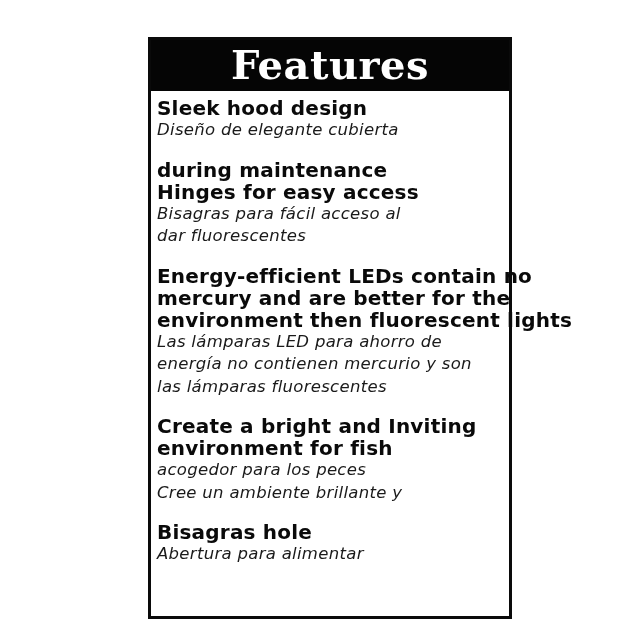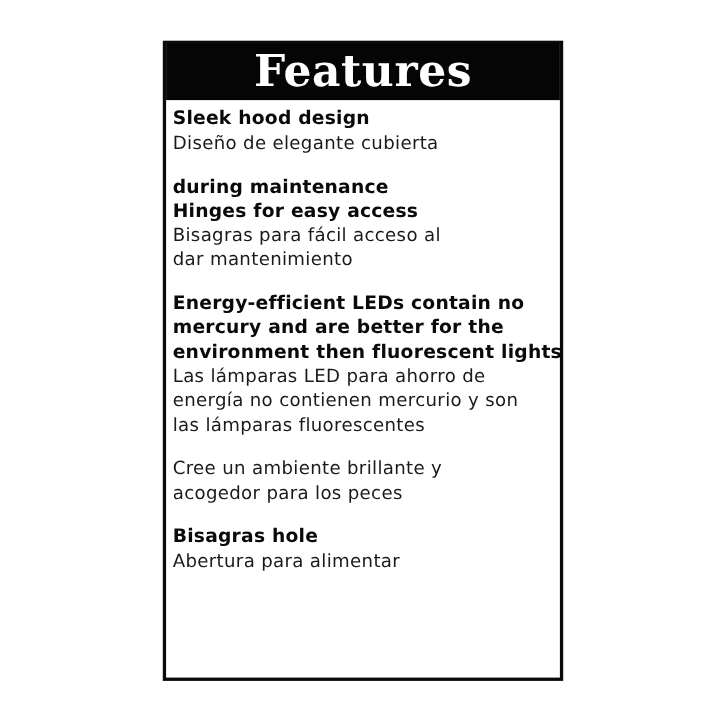--- a/index.html
+++ b/index.html
@@ -42,25 +42,26 @@
       text-align: center;
     }
     .features {
       padding: 6px 6px 0 6px;
     }
     .feature {
       margin-bottom: 17px;
     }
     .feature-en {
       font-weight: bold;
-      font-size: 17px;
+      font-size: 20px;
       line-height: 22px;
       letter-spacing: 0.2px;
     }
     .feature-es {
+      font-style: italic;
       font-weight: normal;
       font-size: 16.5px;
       line-height: 22.5px;
       color: #1a1a1a;
       letter-spacing: 0.3px;
     }
     .line { display: block; white-space: nowrap; }
   </style>
 </head>
 <body>
@@ -81,41 +82,45 @@
       </div>
     </div>
 
     <div class="feature">
       <div class="feature-en">
         <span class="line">during maintenance</span>
         <span class="line">Hinges for easy access</span>
       </div>
       <div class="feature-es">
         <span class="line">Bisagras para fácil acceso al</span>
-        <span class="line">dar mantenimiento</span>
+        <span class="line">dar fluorescentes</span>
       </div>
     </div>
 
     <div class="feature">
       <div class="feature-en">
         <span class="line">Energy-efficient LEDs contain no</span>
         <span class="line">mercury and are better for the</span>
         <span class="line">environment then fluorescent lights</span>
       </div>
       <div class="feature-es">
         <span class="line">Las lámparas LED para ahorro de</span>
         <span class="line">energía no contienen mercurio y son</span>
         <span class="line">las lámparas fluorescentes</span>
       </div>
     </div>
 
     <div class="feature">
+      <div class="feature-en">
+        <span class="line">Create a bright and Inviting</span>
+        <span class="line">environment for fish</span>
+      </div>
       <div class="feature-es">
+        <span class="line">acogedor para los peces</span>
         <span class="line">Cree un ambiente brillante y</span>
-        <span class="line">acogedor para los peces</span>
       </div>
     </div>
 
     <div class="feature">
       <div class="feature-en">
         <span class="line">Bisagras hole</span>
       </div>
       <div class="feature-es">
         <span class="line">Abertura para alimentar</span>
       </div>

